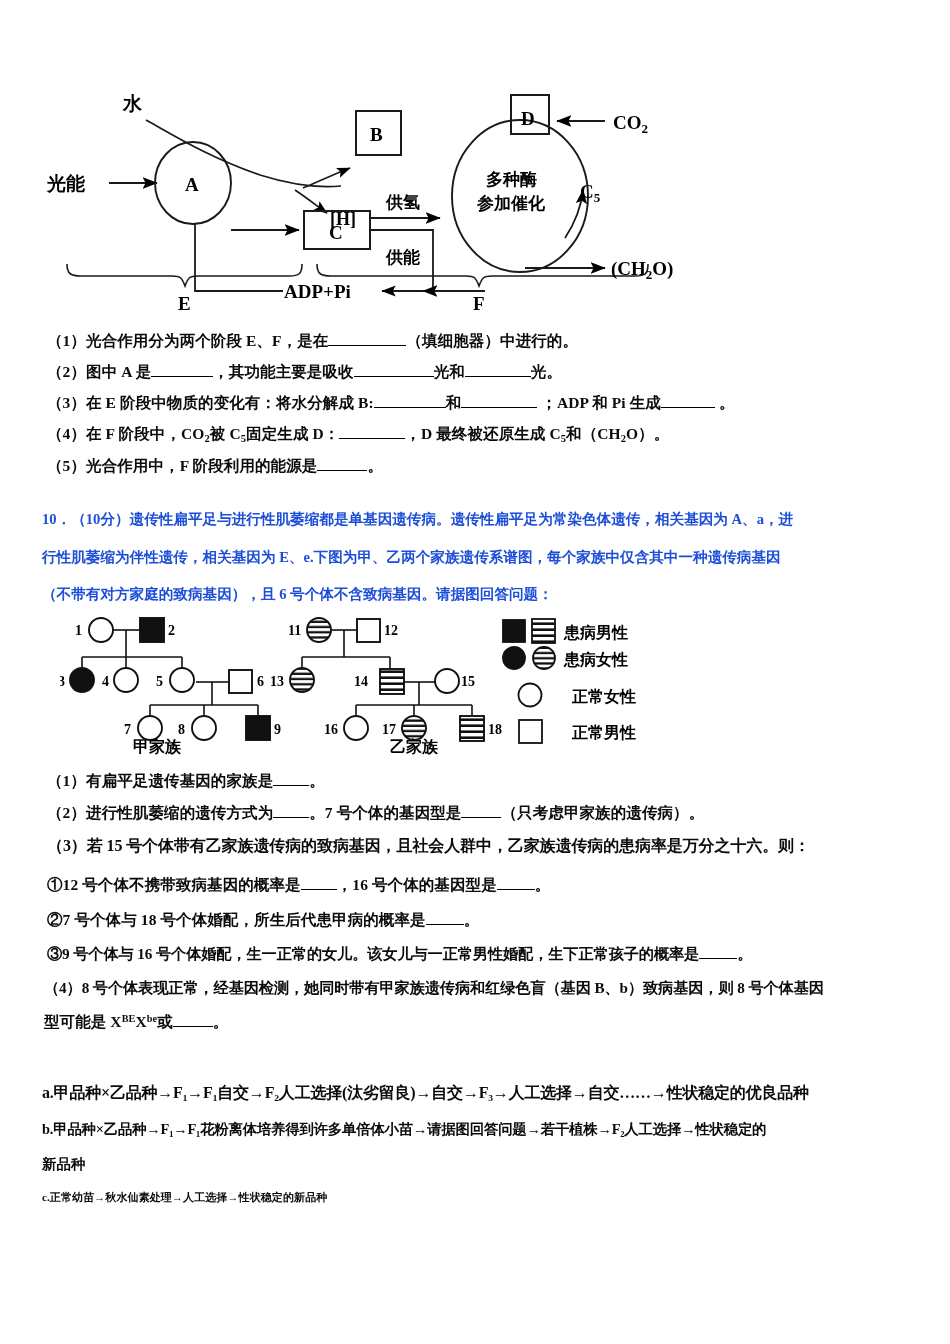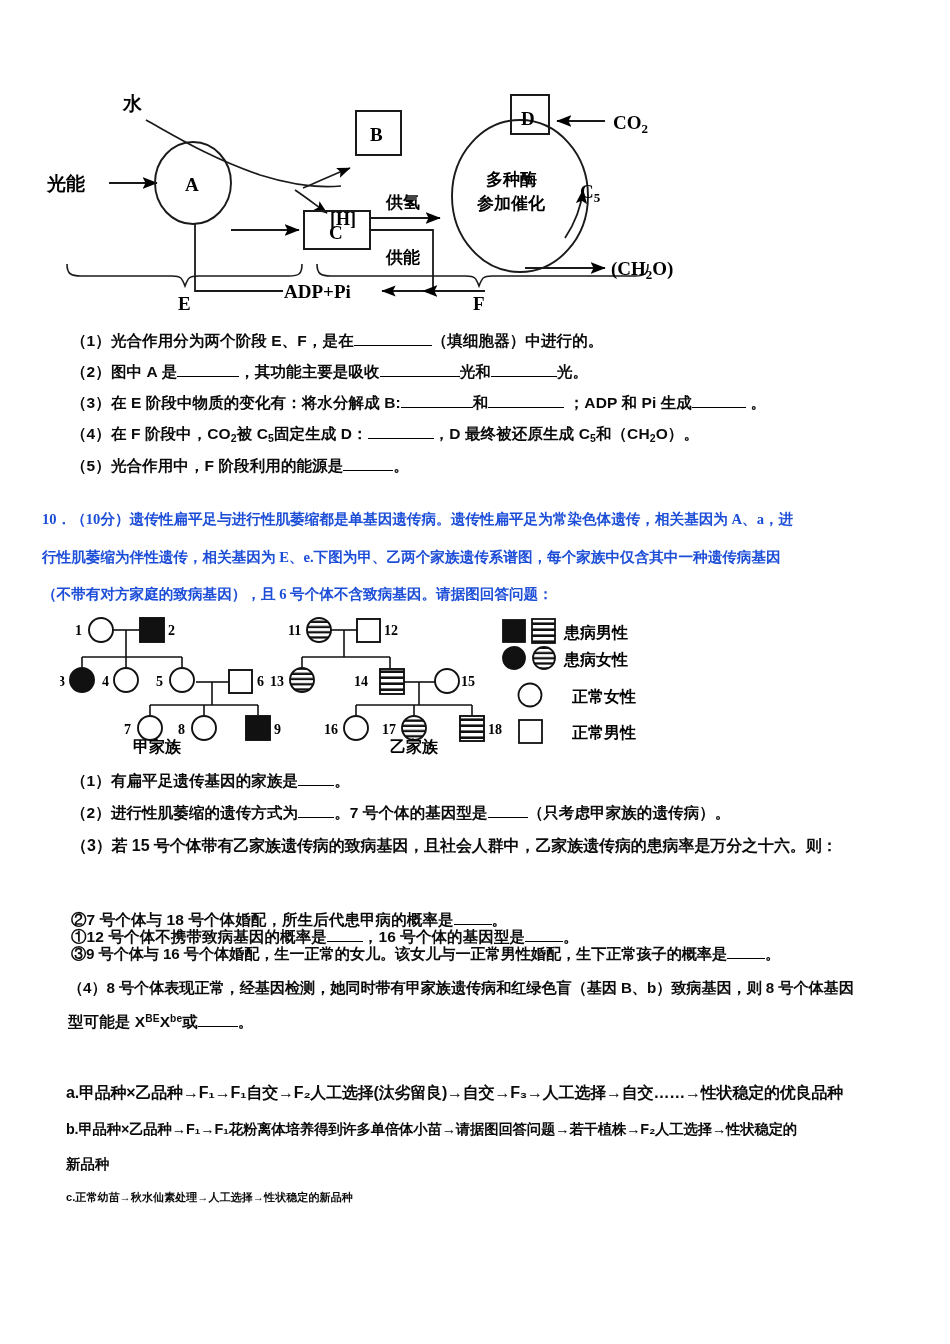--- a/index.html
+++ b/index.html
@@ -30,27 +30,26 @@
     left: 45px;
     top: 78px;
     width: 700px;
     height: 240px;
   }
   #photo-diagram svg { display:block; }
 
   
   .qline {
     position: absolute;
-    font-family: Liberation Sans, sans-serif;
+    font-family: Liberation Serif, serif;
     font-size: 15.5px;
     font-weight: bold;
     color: #0b0b0b;
     white-space: nowrap;
     letter-spacing: 0.1px;
-    margin-left: 24px;
   }
   .qline.narrow { letter-spacing: -0.1px; }
 
   
   .stem {
     position: absolute;
     font-size: 14.6px;
     font-weight: bold;
     white-space: nowrap;
     font-family: "Liberation Serif", "DejaVu Serif", serif;
@@ -283,21 +282,21 @@
 
   <div class="qline" style="left:47px; top:771px;">
     （1）有扁平足遗传基因的家族是<span class="ul-s" style="width:36px;"></span>。
   </div>
   <div class="qline" style="left:47px; top:803px;">
     （2）进行性肌萎缩的遗传方式为<span class="ul-s" style="width:36px;"></span>。7 号个体的基因型是<span class="ul-s" style="width:40px;"></span>（只考虑甲家族的遗传病）。
   </div>
   <div class="qline narrow" style="left:47px; top:836px; font-size:16px;text-align:center;">
     （3）若 15 号个体带有乙家族遗传病的致病基因，且社会人群中，乙家族遗传病的患病率是万分之十六。则：
   </div>
-  <div class="qline" style="left:47px; top:927px;">
+  <div class="qline" style="left:47px; top:875px;">
     ①12 号个体不携带致病基因的概率是<span class="ul-s" style="width:36px;"></span>，16 号个体的基因型是<span class="ul-s" style="width:38px;"></span>。
   </div>
   <div class="qline" style="left:47px; top:910px;">
     ②7 号个体与 18 号个体婚配，所生后代患甲病的概率是<span class="ul-s" style="width:38px;"></span>。
   </div>
   <div class="qline narrow" style="left:47px; top:944px; font-size:15.2px;text-align:center;">
     ③9 号个体与 16 号个体婚配，生一正常的女儿。该女儿与一正常男性婚配，生下正常孩子的概率是<span class="ul-s" style="width:38px;"></span>。
   </div>
   <div class="qline narrow" style="left:44px; top:978px; font-size:15.2px;">
     （4）8 号个体表现正常，经基因检测，她同时带有甲家族遗传病和红绿色盲（基因 B、b）致病基因，则 8 号个体基因

